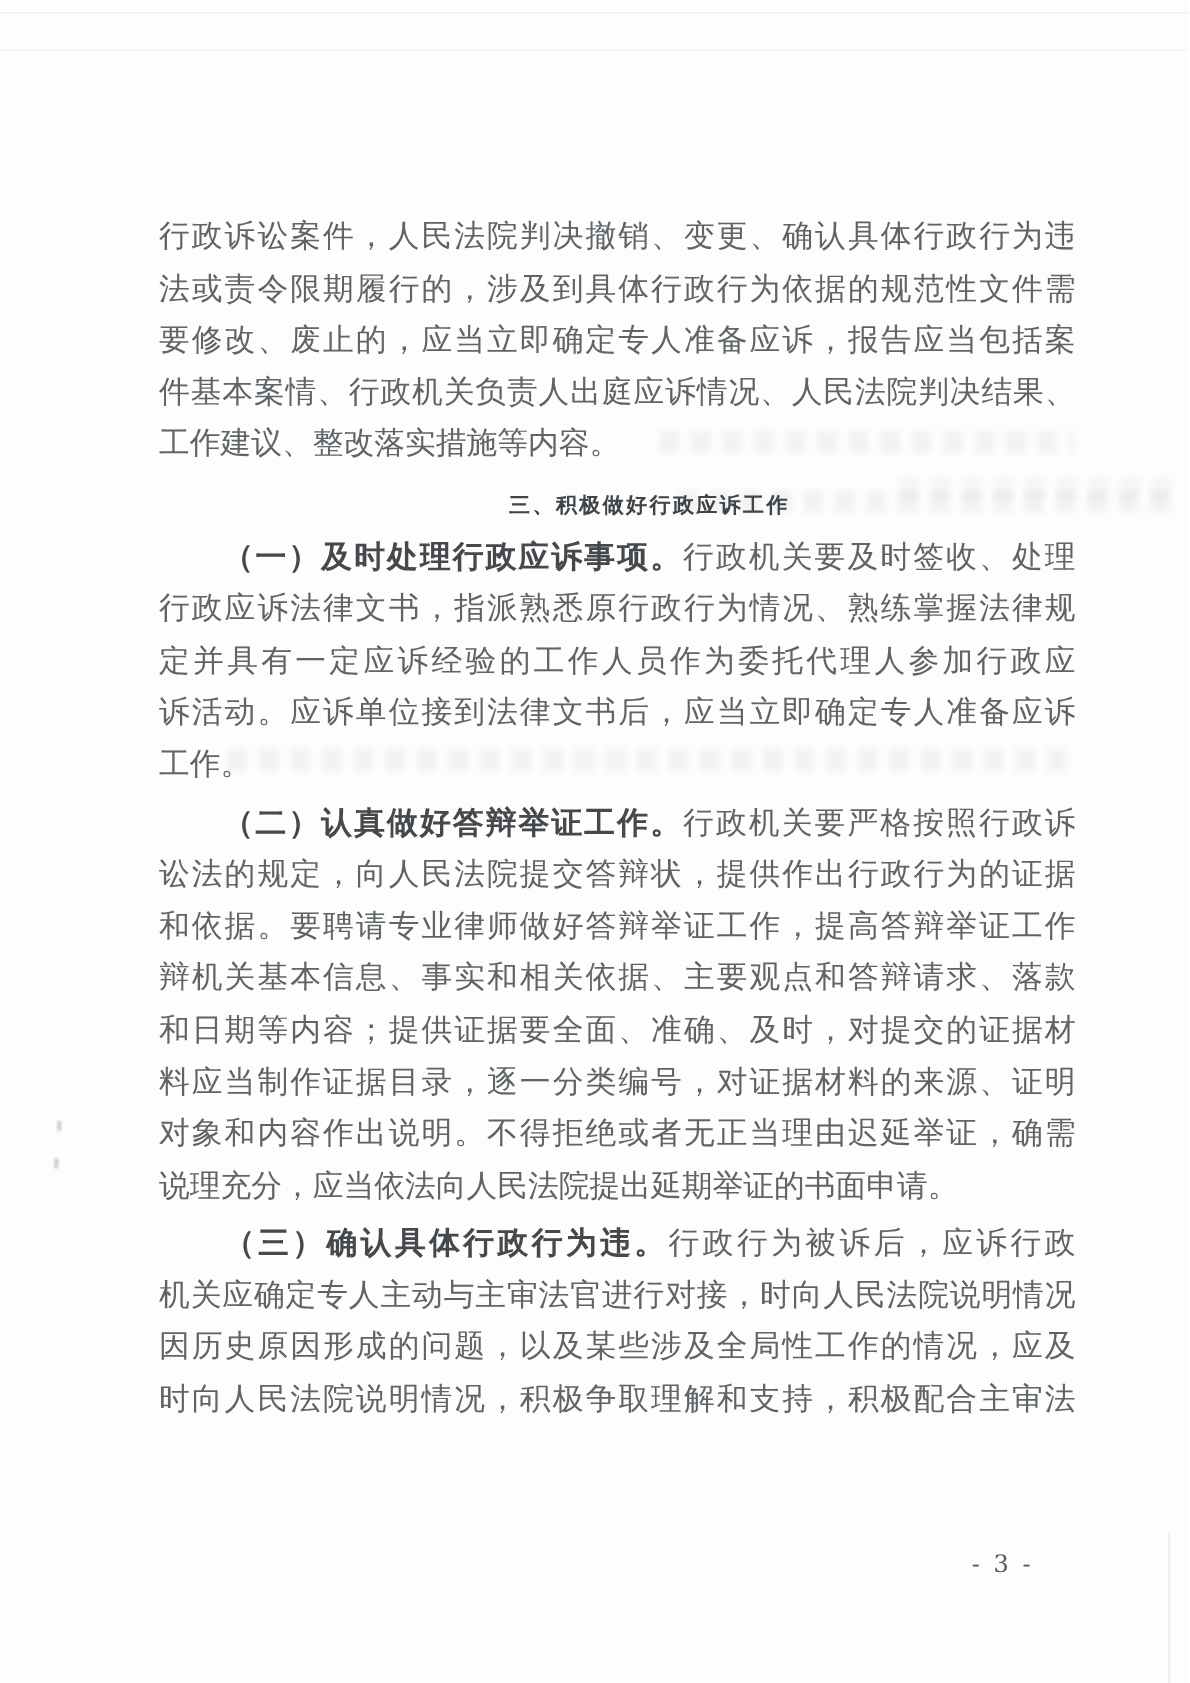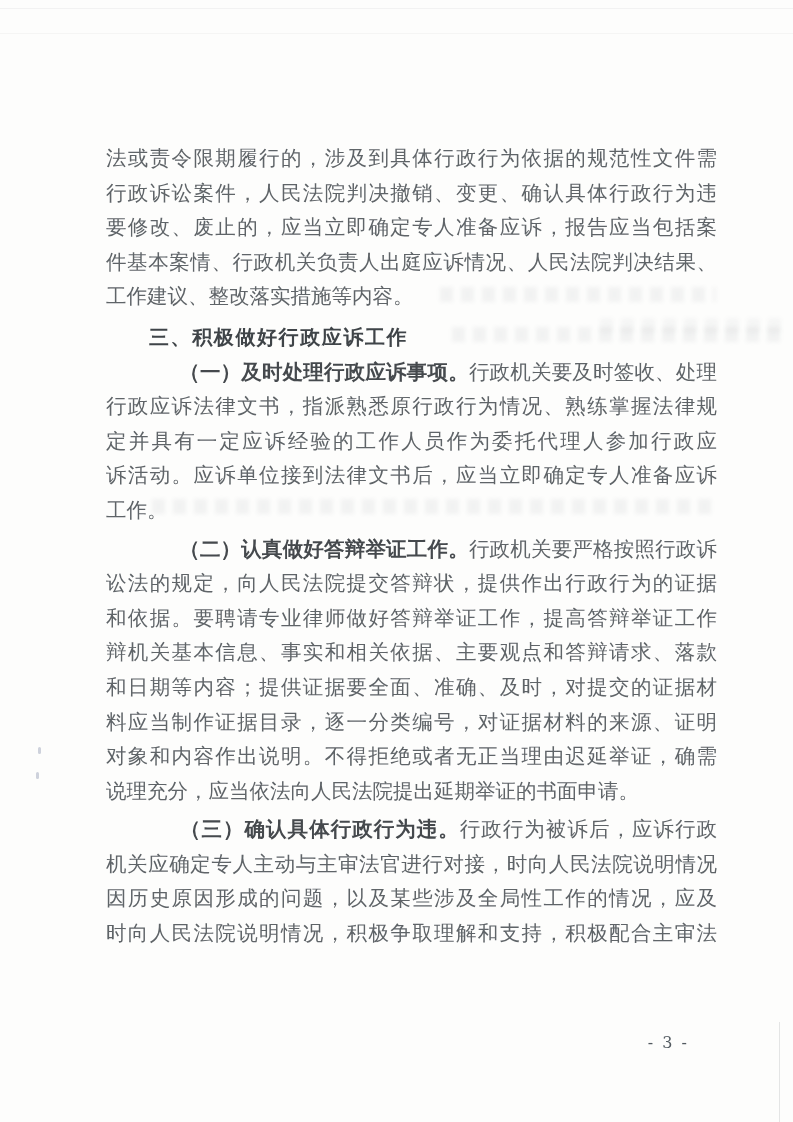--- a/index.html
+++ b/index.html
@@ -38,29 +38,30 @@
   .content > .para + .para{margin-top:4px;}
   .content > .heading + .para{margin-top:0;}
   .line{
     text-align:justify;
     text-align-last:justify;
     -moz-text-align-last:justify;
     white-space:normal;
   }
   .line.last{text-align-last:left;-moz-text-align-last:left;}
   .ind{display:inline-block;width:41px;}
-  b.lead{font-weight:700;color:var(--bold-text,#45494d);margin-left:32px;}
+  b.lead{font-weight:700;color:var(--bold-text,#45494d);}
   .heading{
     margin-top:6px;
     padding-left:43px;
     font-family:"DejaVu Sans","Liberation Sans",sans-serif;
     font-weight:700;
-    font-size:20px;
+    font-size:14px;
     letter-spacing:1.6px;
     color:var(--heading-text,#3f4448);
+    text-align:center;
   }
   .page-number{
     position:absolute;
     right:104px;top:1033px;
     font-size:16px;
     letter-spacing:2px;
     color:var(--pagenum-text,#525a60);
     font-family:"DejaVu Serif","Liberation Serif",serif;
   }
 </style>
@@ -74,22 +75,22 @@
   <div class="smudge m1"></div>
   <div class="smudge m2"></div>
   <div class="smudge m3"></div>
   <div class="smudge m4"></div>
   <div class="speck k1"></div>
   <div class="speck k2"></div>
   <div class="edge-right"></div>
 
   <div class="content">
       <div class="para">
+        <div class="line">行政诉讼案件，人民法院判决撤销、变更、确认具体行政行为违</div>
         <div class="line">法或责令限期履行的，涉及到具体行政行为依据的规范性文件需</div>
-        <div class="line">行政诉讼案件，人民法院判决撤销、变更、确认具体行政行为违</div>
         <div class="line">要修改、废止的，应当立即确定专人准备应诉，报告应当包括案</div>
         <div class="line">件基本案情、行政机关负责人出庭应诉情况、人民法院判决结果、</div>
         <div class="line last">工作建议、整改落实措施等内容。</div>
       </div>
       <div class="heading">三、积极做好行政应诉工作</div>
       <div class="para">
         <div class="line"><span class="ind"></span><b class="lead">（一）及时处理行政应诉事项。</b>行政机关要及时签收、处理</div>
         <div class="line">行政应诉法律文书，指派熟悉原行政行为情况、熟练掌握法律规</div>
         <div class="line">定并具有一定应诉经验的工作人员作为委托代理人参加行政应</div>
         <div class="line">诉活动。应诉单位接到法律文书后，应当立即确定专人准备应诉</div>

